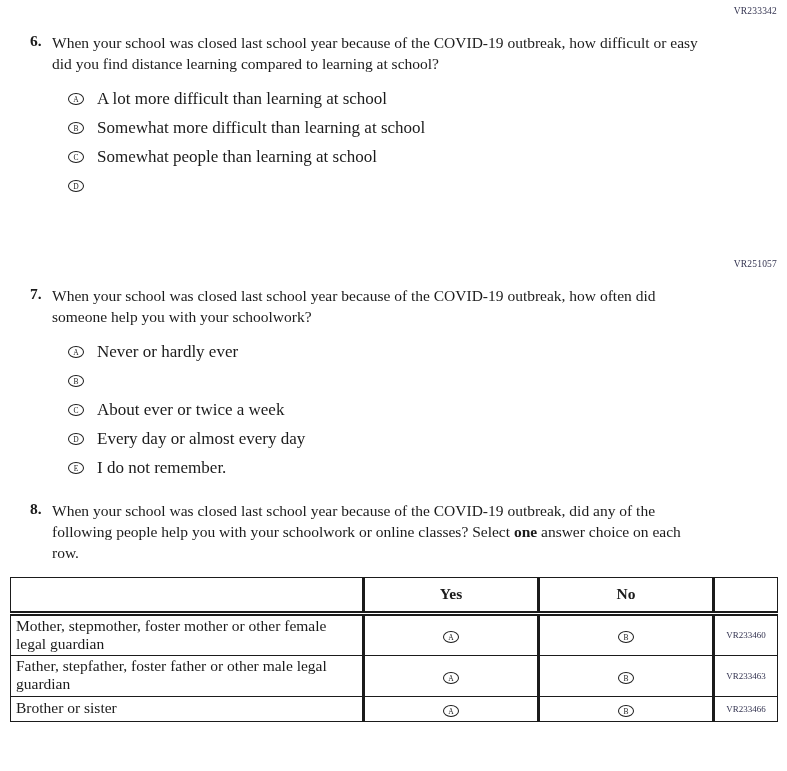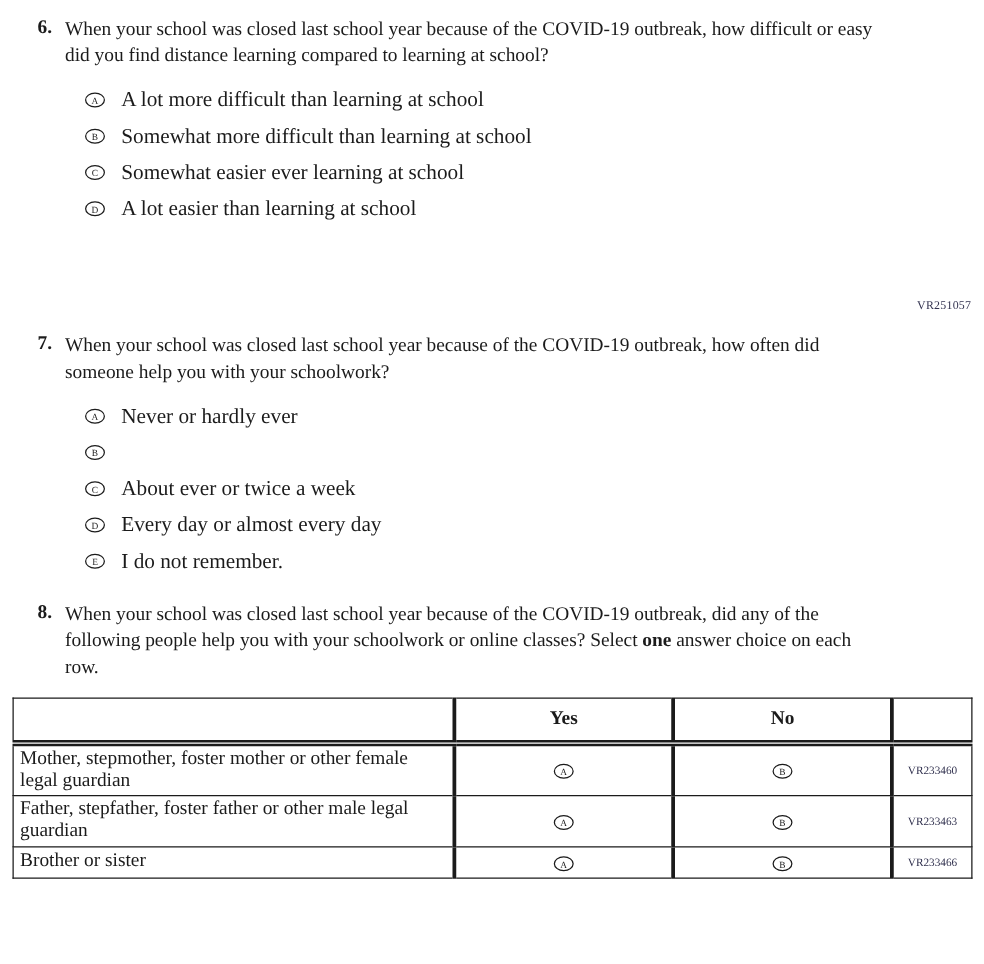--- a/index.html
+++ b/index.html
@@ -84,40 +84,40 @@
   
   table.grid th.v-thick, table.grid td.v-thick { border-left: 3px solid #1b1b1b; }
   tr.row-tall  td { height: 37px; }
   tr.row-short td { height: 25px; }
 </style>
 </head>
 <body>
 
 <div>
 
+  <div class="code-row" id="code-q6">VR233342</div>
   <div class="question">
     <div class="qnum">6.</div>
     <div class="qbody">
       <div class="qtext">When your school was closed last school year because of the COVID-19 outbreak, how difficult or easy did you find distance learning compared to learning at school?</div>
       <div class="options">
         <div class="option">
           <span class="bubble">A</span>
           <span class="olabel">A lot more difficult than learning at school</span>
         </div>
         <div class="option">
           <span class="bubble">B</span>
           <span class="olabel">Somewhat more difficult than learning at school</span>
         </div>
         <div class="option">
           <span class="bubble">C</span>
-          <span class="olabel">Somewhat easier ever learning at school</span>
+          <span class="olabel">Somewhat people than learning at school</span>
         </div>
         <div class="option">
           <span class="bubble">D</span>
-          <span class="olabel">A lot easier than learning at school</span>
         </div>
       </div>
     </div>
   </div>
 
   <div class="code-row" id="code-q7">VR251057</div>
   <div class="question">
     <div class="qnum">7.</div>
     <div class="qbody">
       <div class="qtext">When your school was closed last school year because of the COVID-19 outbreak, how often did someone help you with your schoolwork?</div>

